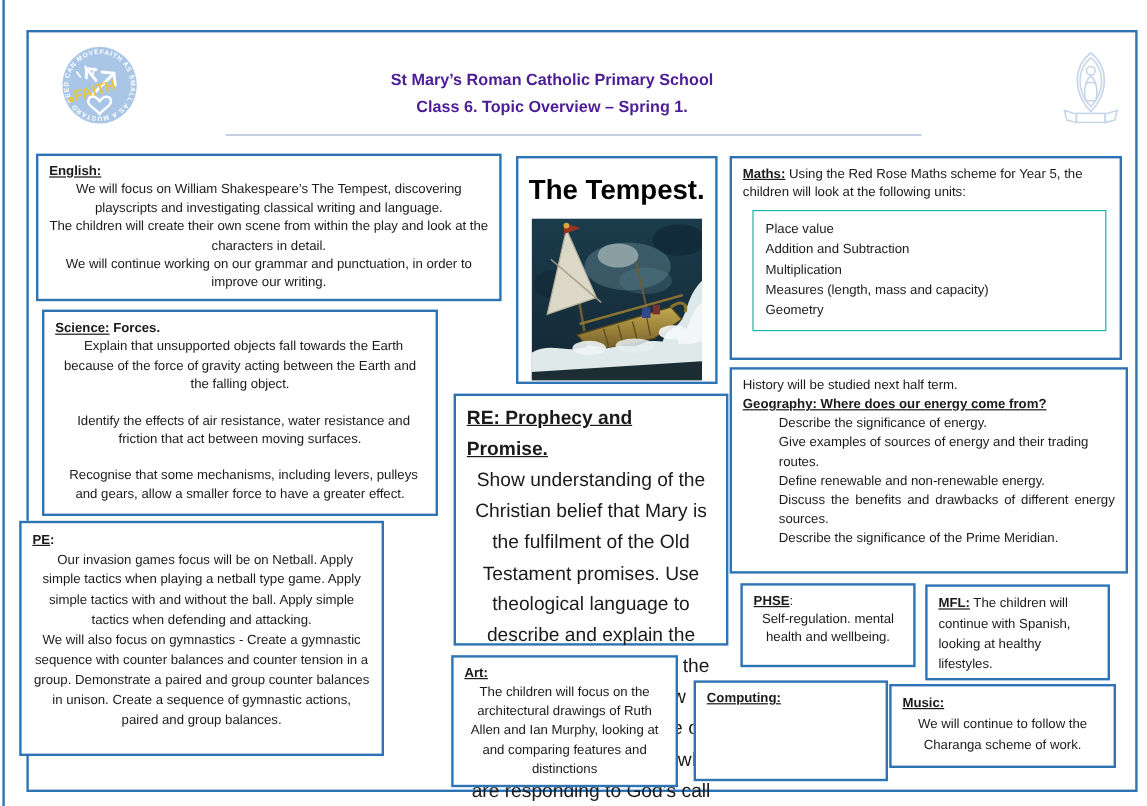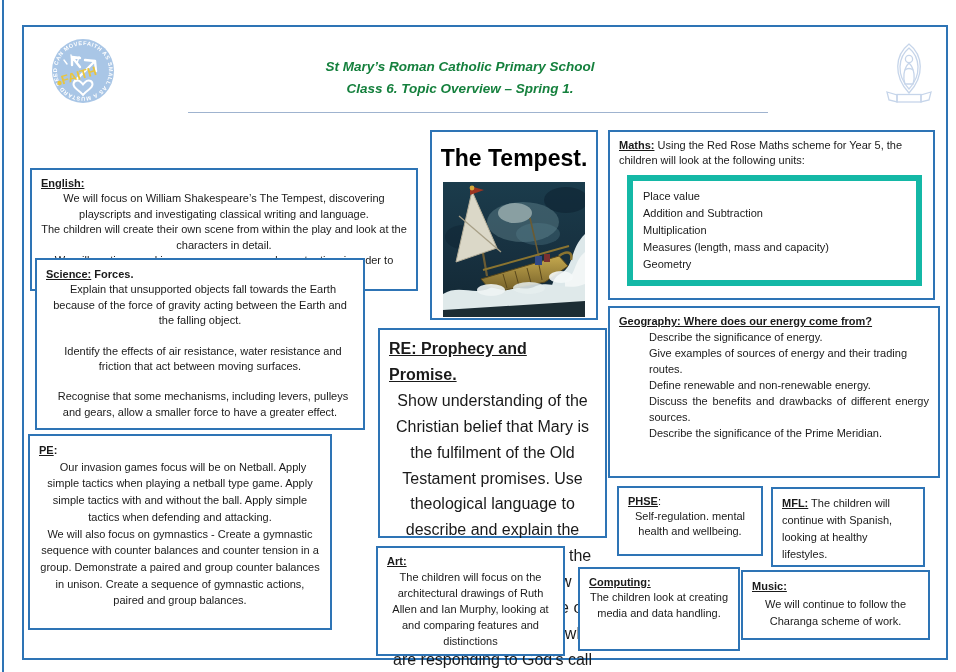--- a/index.html
+++ b/index.html
@@ -3,44 +3,44 @@
 <meta charset="utf-8">
 <style>
   html,body{margin:0;padding:0;background:#fff;}
   #page{position:relative;width:956px;height:672px;background:#fff;overflow:hidden;
         font-family:"Liberation Sans",sans-serif;font-size:11px;color:#1a1a1a;}
   .edge-line{position:absolute;left:2px;top:0;bottom:0;width:2px;background:#2e74b5;}
   .page-border{position:absolute;left:22px;top:25px;width:926px;height:635px;
                border:2px solid #2e74b5;box-sizing:border-box;}
   
   .header{position:absolute;left:150px;top:56px;width:620px;text-align:center;
-          font-weight:bold;font-size:13.5px;line-height:1.6;color:#15803d;font-style:italic;}
+          font-weight:bold;font-size:13.5px;line-height:1.6;color:#4c1d95;}
   .header-rule{position:absolute;left:188px;top:112px;width:580px;border-top:1.4px solid #9fb3cf;}
   
   .box{position:absolute;border:2px solid #2e74b5;box-sizing:border-box;background:#fff;
        padding:6px 9px;line-height:1.4;}
   .t{font-weight:bold;text-decoration:underline;}
   .b{font-weight:bold;}
   .box p{margin:0;text-align:center;}
   .gap{height:15px;}
   
-  #box-english   {left:30px; top:128px;width:388px;height:123px;margin-top:40px;}
+  #box-english   {left:30px; top:128px;width:388px;height:123px;}
   #box-science   {left:35px; top:258px;width:330px;height:172px;padding-top:7px;}
-  #box-pe        {left:28px; top:434px;width:304px;height:196px;line-height:1.52;}
+  #box-pe        {left:16px; top:434px;width:304px;height:196px;line-height:1.52;}
   #box-topic     {left:430px;top:130px;width:168px;height:190px;text-align:center;padding:6px 4px;}
   #box-re        {left:378px;top:328px;width:229px;height:210px;line-height:1.62;font-size:16px;}
   #box-art       {left:376px;top:546px;width:189px;height:110px;line-height:1.45;}
   #box-maths     {left:608px;top:130px;width:327px;height:170px;}
   #box-humanities{left:608px;top:306px;width:332px;height:172px;line-height:1.45;}
   #box-phse      {left:617px;top:486px;width:146px;height:70px;line-height:1.35;}
   #box-mfl       {left:771px;top:487px;width:154px;height:80px;line-height:1.55;}
   #box-computing {left:578px;top:567px;width:162px;height:84px;line-height:1.4;}
   #box-music     {left:741px;top:570px;width:189px;height:70px;line-height:1.6;}
   #topic-title{font-size:23px;font-weight:bold;margin:4px 0 8px 0;color:#000;}
-  .maths-inner{border:6px solid #14b8a6;margin:6px 2px 0 8px;padding:7px 10px;line-height:1.55;}
+  .maths-inner{border:1px solid #14b8a6;margin:6px 2px 0 8px;padding:7px 10px;line-height:1.55;}
   .geo-points{margin-left:30px;}
   .geo-points div{margin:0;}
   .justify{text-align:justify;}
   .indent1{text-indent:6px;}
   
   #faith-logo{position:absolute;left:50px;top:37px;width:66px;height:68px;}
   #crest-logo{position:absolute;left:884px;top:42px;width:50px;height:66px;}
 </style>
 </head>
 <body>
@@ -175,20 +175,21 @@
     <div class="maths-inner">
       <div>Place value</div>
       <div>Addition and Subtraction</div>
       <div>Multiplication</div>
       <div>Measures (length, mass and capacity)</div>
       <div>Geometry</div>
     </div>
   </div>
 
   <div class="box" id="box-humanities">
+    <div>History will be studied next half term.</div>
     <div><span class="t">Geography: Where does our energy come from?</span></div>
     <div class="geo-points">
       <div>Describe the significance of energy.</div>
       <div>Give examples of sources of energy and their trading routes.</div>
       <div>Define renewable and non-renewable energy.</div>
       <div class="justify">Discuss the benefits and drawbacks of different energy sources.</div>
       <div>Describe the significance of the Prime Meridian.</div>
     </div>
   </div>
 
@@ -196,20 +197,19 @@
     <div><span class="t">PHSE</span><span>:</span></div>
     <p>Self-regulation. mental health and wellbeing.</p>
   </div>
 
   <div class="box" id="box-mfl">
     <span class="t">MFL:</span><span> The children will continue with Spanish, looking at healthy lifestyles.</span>
   </div>
 
   <div class="box" id="box-computing">
     <div><span class="t">Computing:</span></div>
-    <p>The children look at creating media and data handling.</p>
   </div>
 
   <div class="box" id="box-music">
     <div><span class="t">Music:</span></div>
     <p>We will continue to follow the Charanga scheme of work.</p>
   </div>
 </div>
 
 </body></html>

